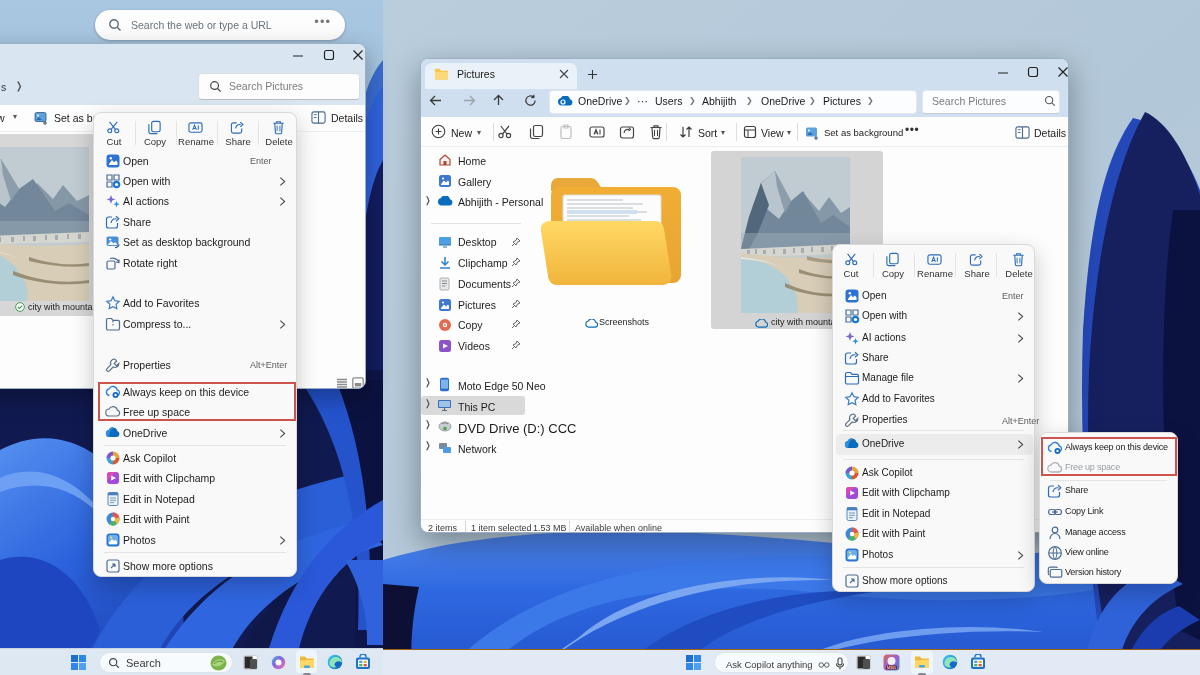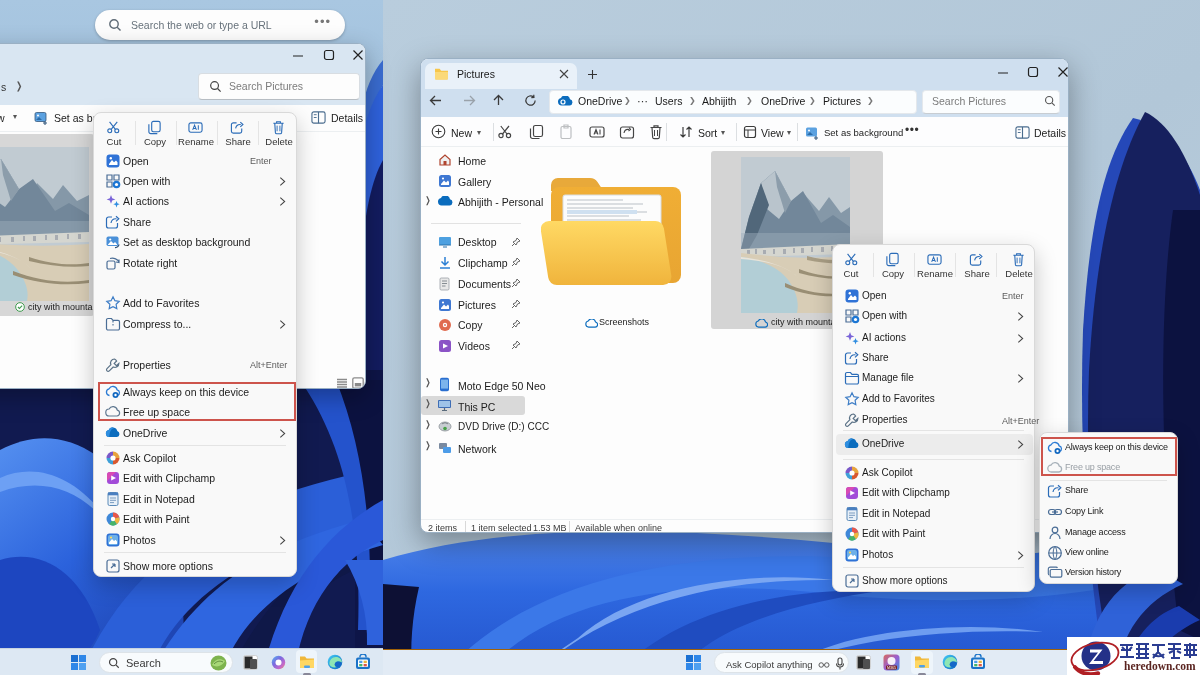--- a/index.html
+++ b/index.html
@@ -366,21 +366,21 @@
           <path d="M5,11.5 h5 M7.5,9 v2.5" stroke="#5a6b7c" stroke-width="1.2"></path>
         </svg>
     <div class="abs txt" style="left:37px;top:254px;font-size:10.5px;">This PC</div>
     <div class="abs txt" style="left:3px;top:272px;font-size:9px;color:#555;transform:scaleX(0.7);">❯</div>
     <svg class="abs" style="left:17px;top:274px" width="14" height="11" viewBox="0 0 14 11">
           <ellipse cx="7" cy="5.5" rx="6" ry="4.5" fill="#c8cdd2"></ellipse>
           <ellipse cx="7" cy="5.5" rx="6" ry="4.5" fill="none" stroke="#8a9096" stroke-width="0.8"></ellipse>
           <path d="M4,2.8 a4,2.5 0 0 1 6,0" fill="none" stroke="#6b7278" stroke-width="0.8"></path>
           <circle cx="7" cy="7.5" r="1.8" fill="#46a046"></circle>
         </svg>
-    <div class="abs txt" style="left:37px;top:274px;font-size:10px;">DVD Drive (D:) CCC</div>
+    <div class="abs txt" style="left:37px;top:274px;font-size:13px;">DVD Drive (D:) CCC</div>
     <div class="abs txt" style="left:3px;top:293px;font-size:9px;color:#555;transform:scaleX(0.7);">❯</div>
     <svg class="abs" style="left:17px;top:295px" width="14" height="12" viewBox="0 0 14 12">
           <rect x="1" y="1" width="8" height="6" rx="1" fill="#7a8aa0"></rect>
           <rect x="5" y="5" width="8" height="6" rx="1" fill="#4d9ce8"></rect>
         </svg>
     <div class="abs txt" style="left:37px;top:296px;font-size:10.5px;">Network</div>
     
     <svg class="abs" style="left:90px;top:90px" width="10" height="10" viewBox="0 0 10 10">
           <path d="M6,1 L9,4 L6.5,5 L5,8 L2,5 L5,3.5 Z" fill="none" stroke="#666" stroke-width="1"></path>
           <path d="M3.5,6.5 L1,9" stroke="#666" stroke-width="1"></path>
@@ -1069,32 +1069,14 @@
         <rect x="1" y="3.5" width="14" height="11.5" rx="2" fill="#1a73c8"></rect>
         <path d="M5,3.5 V2.5 a3,2.5 0 0 1 6,0 V3.5" fill="none" stroke="#1a73c8" stroke-width="1.4"></path>
         <rect x="3" y="5.5" width="10" height="7.5" rx="1" fill="#fff"></rect>
         <rect x="4.2" y="6.7" width="3.2" height="2.4" fill="#4fa0e8"></rect>
         <rect x="8.6" y="6.7" width="3.2" height="2.4" fill="#e8b43f"></rect>
         <rect x="4.2" y="10" width="3.2" height="2.4" fill="#46b46a"></rect>
         <rect x="8.6" y="10" width="3.2" height="2.4" fill="#d8574a"></rect>
       </svg>
 </div>
 
-<div class="abs" style="left:1067px;top:637px;width:133px;height:38px;background:#ffffff;" id="wm">
-  <svg class="abs" style="left:2px;top:1px" width="52" height="37" viewBox="0 0 52 37">
-    <circle cx="27" cy="18" r="14.5" fill="#243188"></circle>
-    <path d="M21,11.5 h12.5 l-9,11.5 h9.5 v3 h-14 l9,-11.5 h-8 Z" fill="#ffffff"></path>
-    <ellipse cx="26" cy="18.5" rx="24" ry="13" fill="none" stroke="#b01f24" stroke-width="1.8" transform="rotate(-14 26 18.5)"></ellipse>
-    <path d="M4,24 C7,31 15,35.5 25,35.5" fill="none" stroke="#b01f24" stroke-width="4" stroke-linecap="round" transform="rotate(-14 26 18.5)"></path>
-  </svg>
-  <svg class="abs" style="left:52px;top:5px" width="79" height="17" viewBox="0 0 79 17">
-    <g stroke="#2b3d92" stroke-width="2" fill="none">
-      <path d="M1,3 h13 M2,8 l10,0 M1,15 h14 M8,3 v12 M3,5 l3,3 M13,5 l-3,3"></path>
-      <path d="M17,2 h13 M17,7 h13 M17,12 h13 M17,16 h13 M20,2 v14 M27,2 v14"></path>
-      <path d="M33,3 h13 M39,3 v7 M34,12 c2,3 9,3 11,0 M39,10 l-5,6 M39,10 l6,6"></path>
-      <path d="M49,2 h13 M49,7 h13 M55,2 v14 M50,11 l4,-2 M62,11 l-4,-2 M52,16 h9"></path>
-      <path d="M65,3 h13 M71,1 v15 M65,8 h13 M65,13 h13 M68,3 v11 M75,3 v11"></path>
-    </g>
-  </svg>
-  <div class="abs" style="left:57px;top:23px;font-size:11.5px;font-weight:bold;font-family:'Liberation Serif',serif;color:#5a2420;">heredown.com</div>
+
 </div>
 
-</div>
-
 </body></html>

